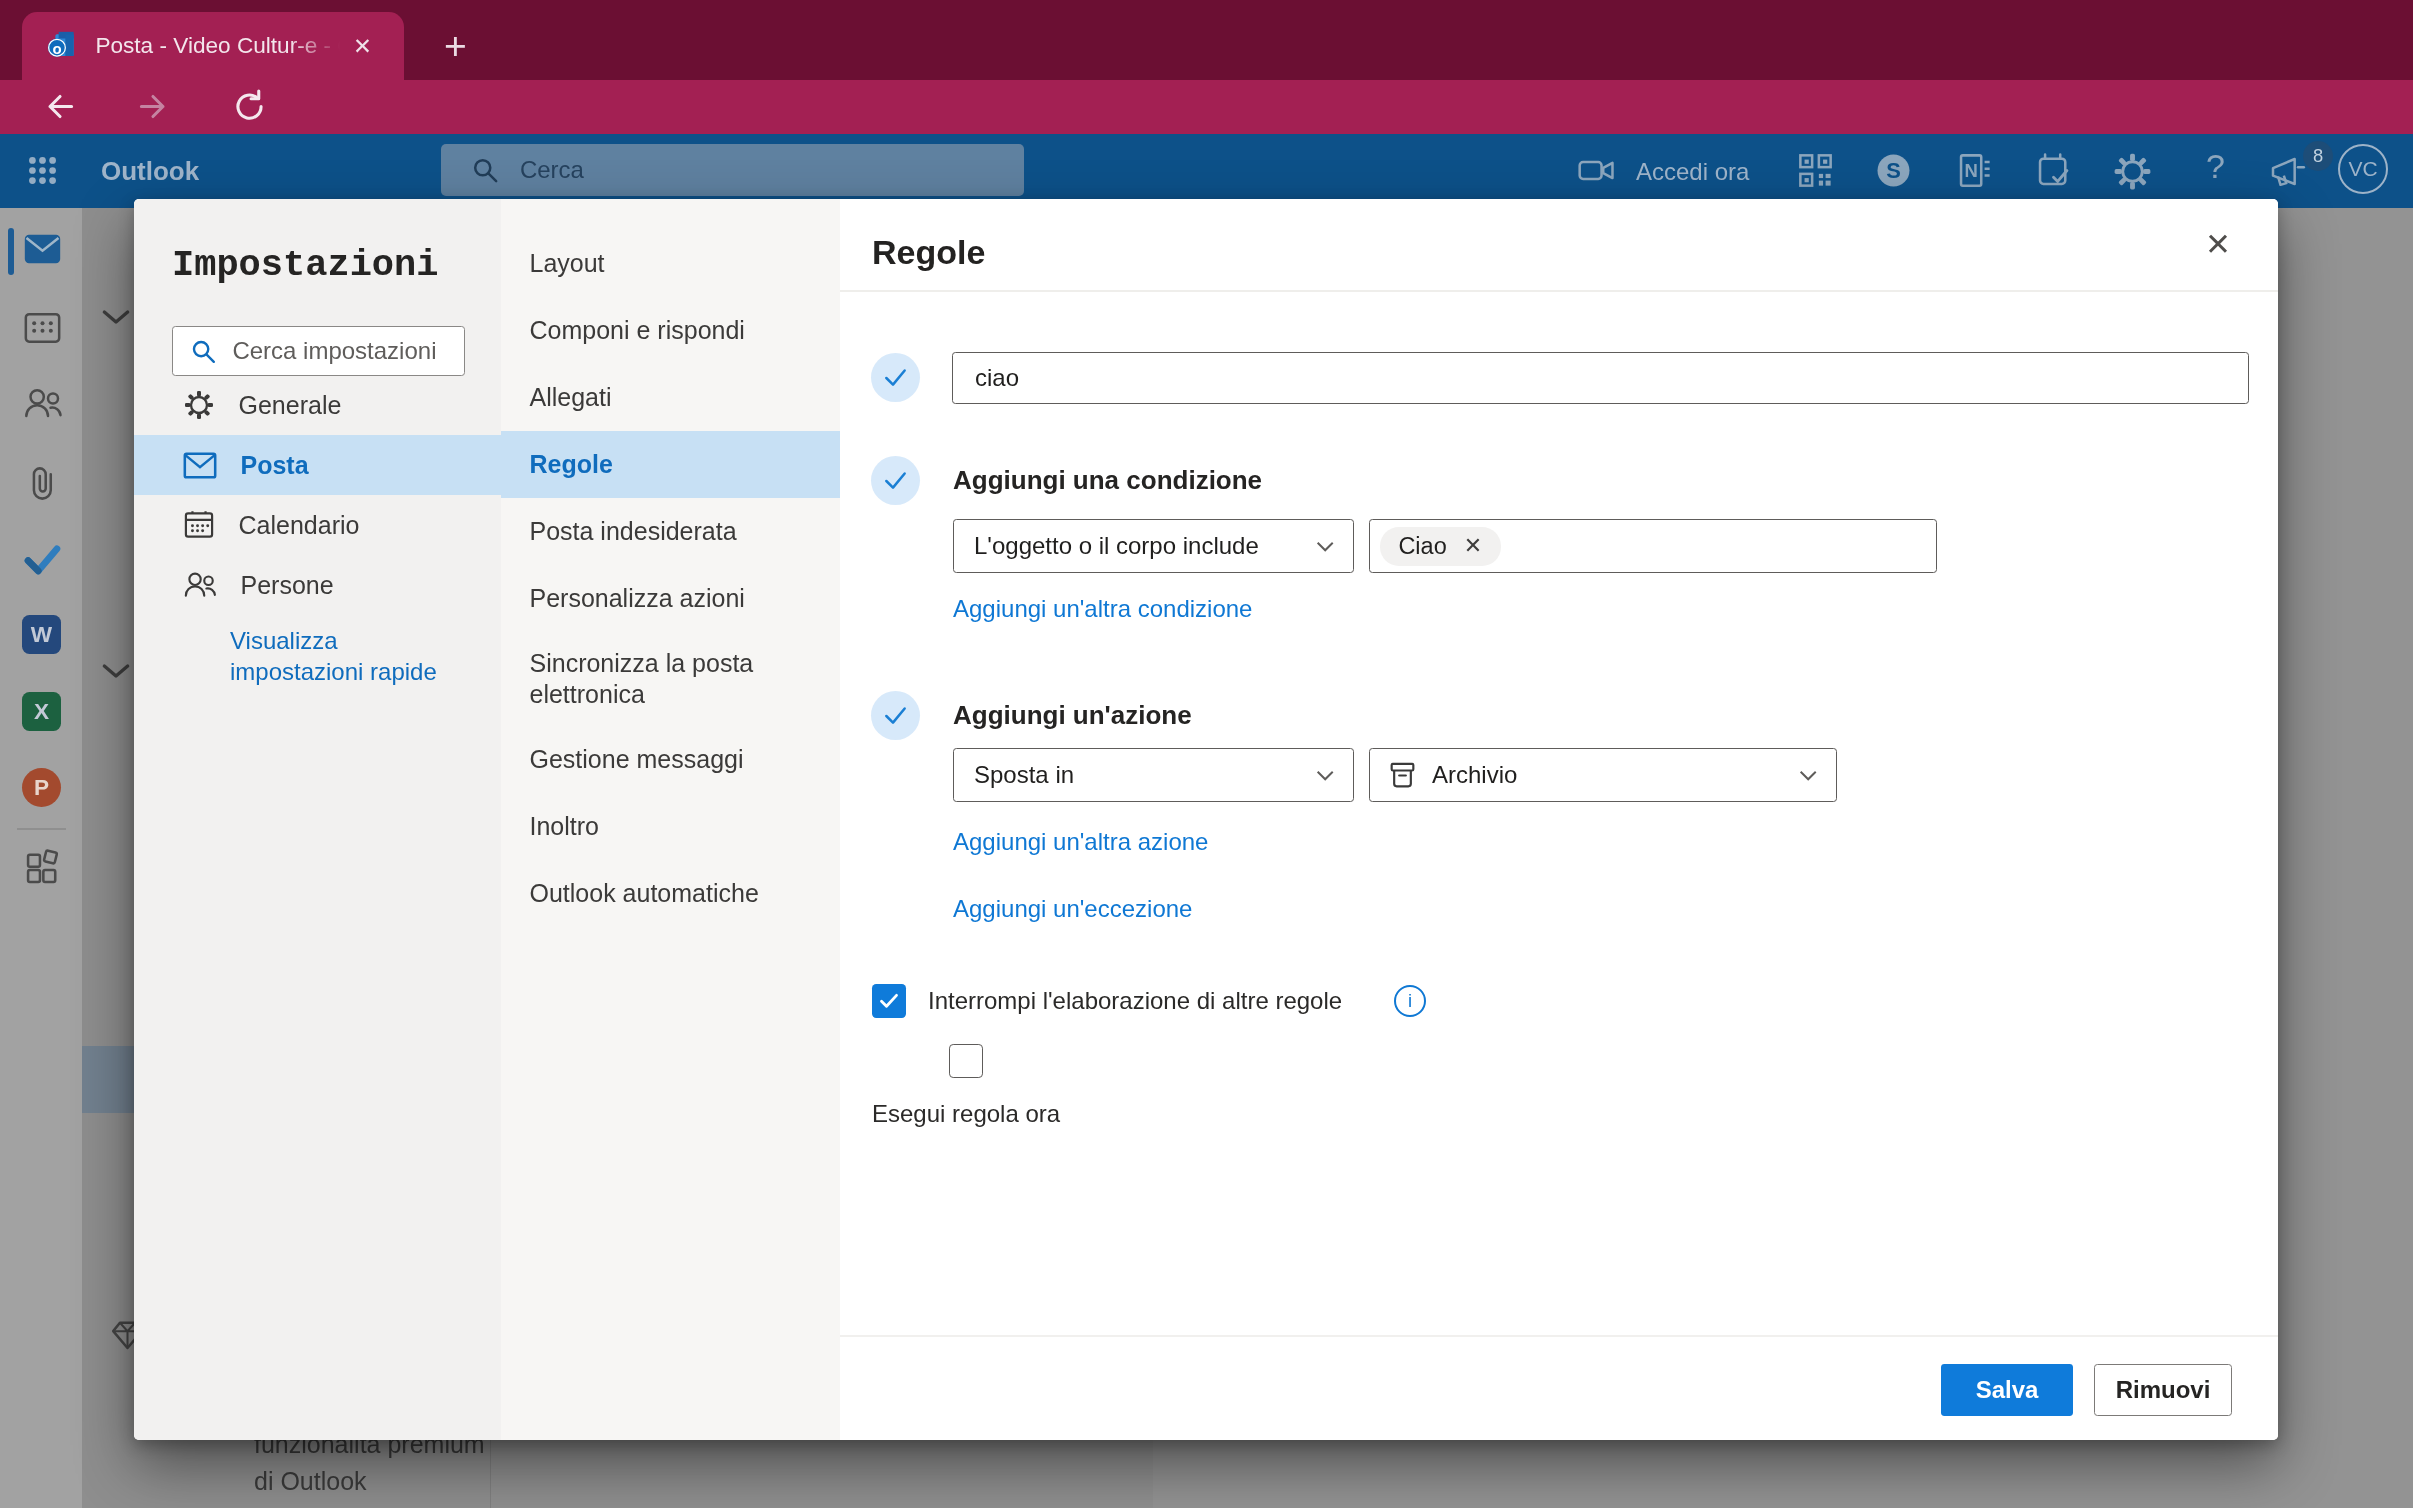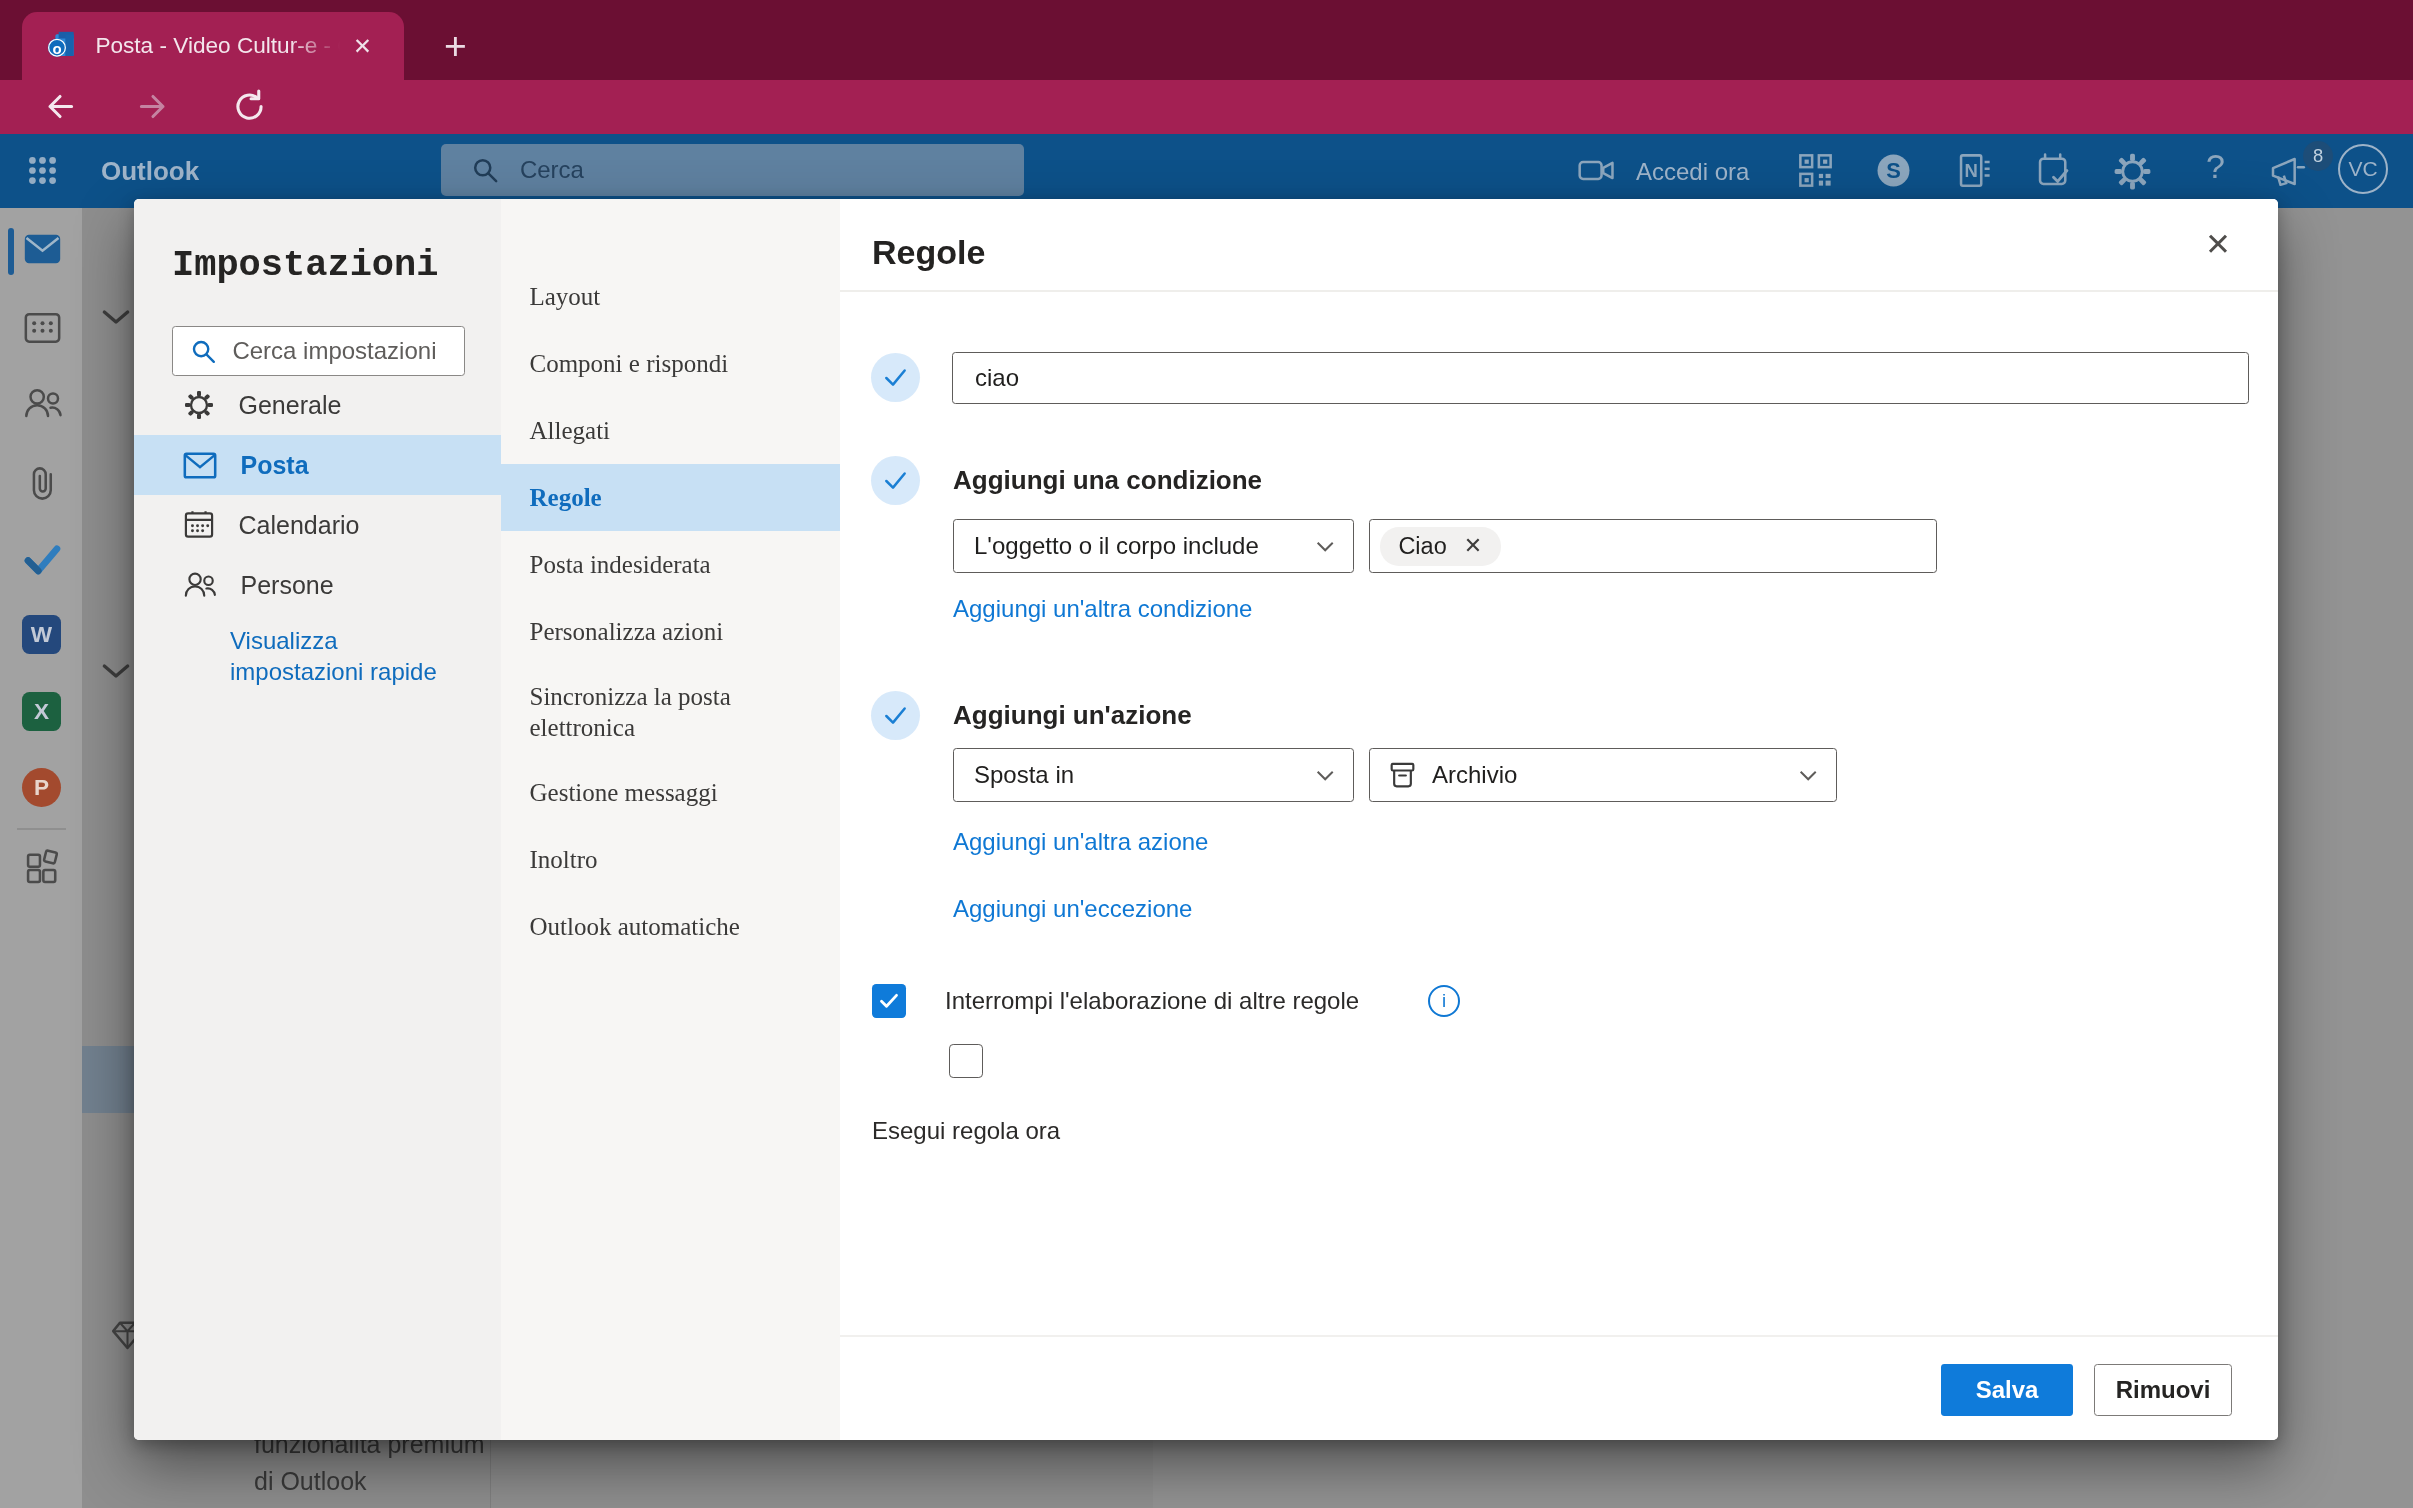--- a/index.html
+++ b/index.html
@@ -62,21 +62,21 @@
   .rail-div{position:absolute;left:17px;width:49px;height:1.7px;background:#8F8F8F;}
   .burger{position:absolute;left:106px;top:34px;width:35px;height:25px;display:flex;flex-direction:column;justify-content:space-between;}
   .burger i{height:4.2px;border-radius:1.7px;background:#1E4E79;}
   .selrow{position:absolute;left:82px;top:838px;width:161px;height:67px;background:#72818F;}
   .premium{position:absolute;left:172px;font-size:25px;color:#3A3A3A;}
 
   
   .dialog{position:absolute;left:134px;top:199px;width:2144px;height:1241px;background:#FFF;
        border-radius:5px;display:flex;box-shadow:0 25px 59px rgba(0,0,0,.45),0 5px 15px rgba(0,0,0,.25);z-index:5;}
   .col1{position:relative;width:367px;background:#F2F1F0;border-radius:5px 0 0 5px;flex:none;}
-  .col2{position:relative;width:339px;background:#F7F6F4;flex:none;padding-top:64px;box-sizing:border-box;font-family:Liberation Serif, serif;}
+  .col2{position:relative;width:339px;background:#F7F6F4;flex:none;padding-top:31px;box-sizing:border-box;}
   .main{position:relative;flex:1;background:#FFF;border-radius:0 5px 5px 0;}
 
   .s-title{position:absolute;left:38px;top:45px;font-size:37px;font-weight:600;color:#252423;font-family:Liberation Mono, monospace;}
   .s-search{position:absolute;left:38px;top:127px;width:293px;height:50px;background:#FFF;
        border:1.7px solid #8A8886;border-radius:3.4px;display:flex;align-items:center;box-sizing:border-box;}
   .s-search input{border:0;outline:0;font-size:24px;color:#3b82f6;font-family:inherit;margin-left:13.4px;width:210px;background:transparent;}
   .s-search input::placeholder{color:#5F5D5B;opacity:1;}
   .cat-menu{position:absolute;left:0;top:176px;width:100%;}
   .cat{height:60px;display:flex;align-items:center;padding-left:49px;gap:23.5px;font-size:25px;color:#3B3A39;}
   .cat.sel{background:#C7E0F4;color:#0F6CBD;font-weight:600;}
@@ -97,21 +97,21 @@
   .h2{position:absolute;font-size:26px;font-weight:600;color:#252423;}
   .selectbox{position:absolute;height:54px;border:1.7px solid #5E5C5A;border-radius:3.4px;background:#FFF;
        box-sizing:border-box;display:flex;align-items:center;padding:0 20px;font-size:24px;color:#201F1E;}
   .selectbox .chev{position:absolute;right:18.4px;}
   .chipfield{position:absolute;left:529px;top:320px;width:568px;height:54px;border:1.7px solid #5E5C5A;
        border-radius:3.4px;box-sizing:border-box;display:flex;align-items:center;padding-left:10px;background:#FFF;}
   .chip{height:39px;border-radius:19px;background:#F2F1F0;display:flex;align-items:center;padding:0 18.4px;gap:17px;
        font-size:23.5px;color:#201F1E;}
   .chip .x{font-size:22px;color:#3E3D3C;}
   .blue-link{position:absolute;left:113px;font-size:24px;color:#0F78D4;}
-  .cb-row{position:absolute;left:32px;display:flex;align-items:center;gap:39px;}
+  .cb-row{position:absolute;left:32px;display:flex;align-items:center;gap:22px;}
   .cb{width:34px;height:34px;border-radius:4.2px;box-sizing:border-box;display:flex;align-items:center;justify-content:center;}
   .cb.on{background:#0F7BDA;}
   .cb.off{background:#FFF;border:1.7px solid #5E5C5A;}
   .cb-label{font-size:24px;color:#2B2A29;}
   .info-ic{width:32px;height:32px;border-radius:50%;border:2.5px solid #0F78D4;color:#0F78D4;box-sizing:border-box;
        font-size:18.4px;font-style:normal;display:flex;align-items:center;justify-content:center;margin-left:30px;}
   .f-div{position:absolute;left:0;top:1136px;width:100%;height:1.7px;background:#F1F0EE;}
   .btn{position:absolute;top:1165px;height:52px;border-radius:3.4px;font-size:24px;font-weight:600;
        display:flex;align-items:center;justify-content:center;box-sizing:border-box;}
   .btn.primary{left:1101px;width:132px;background:#0F7BDA;color:#FFF;}

